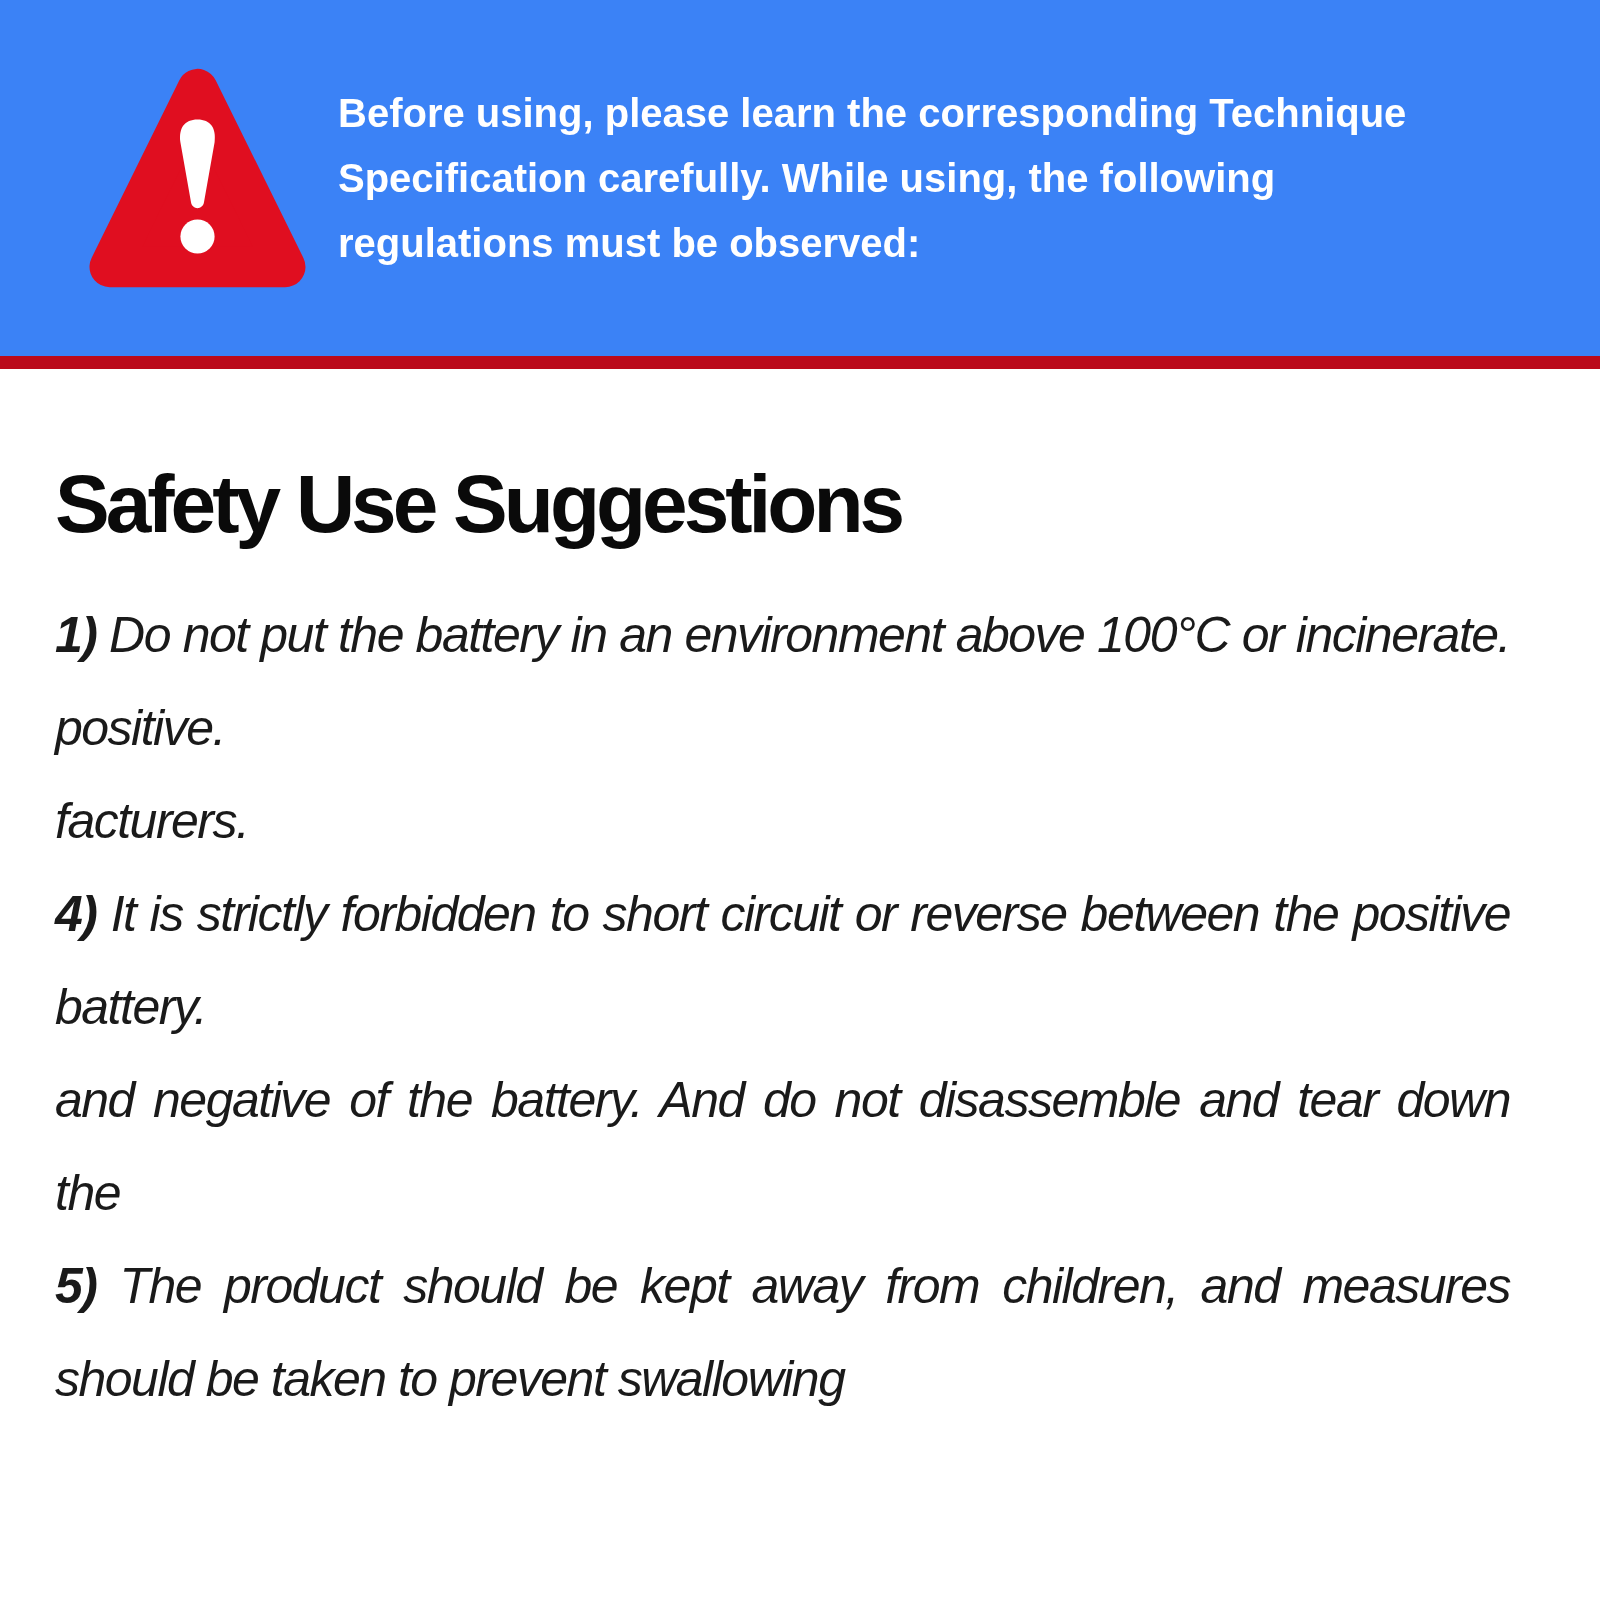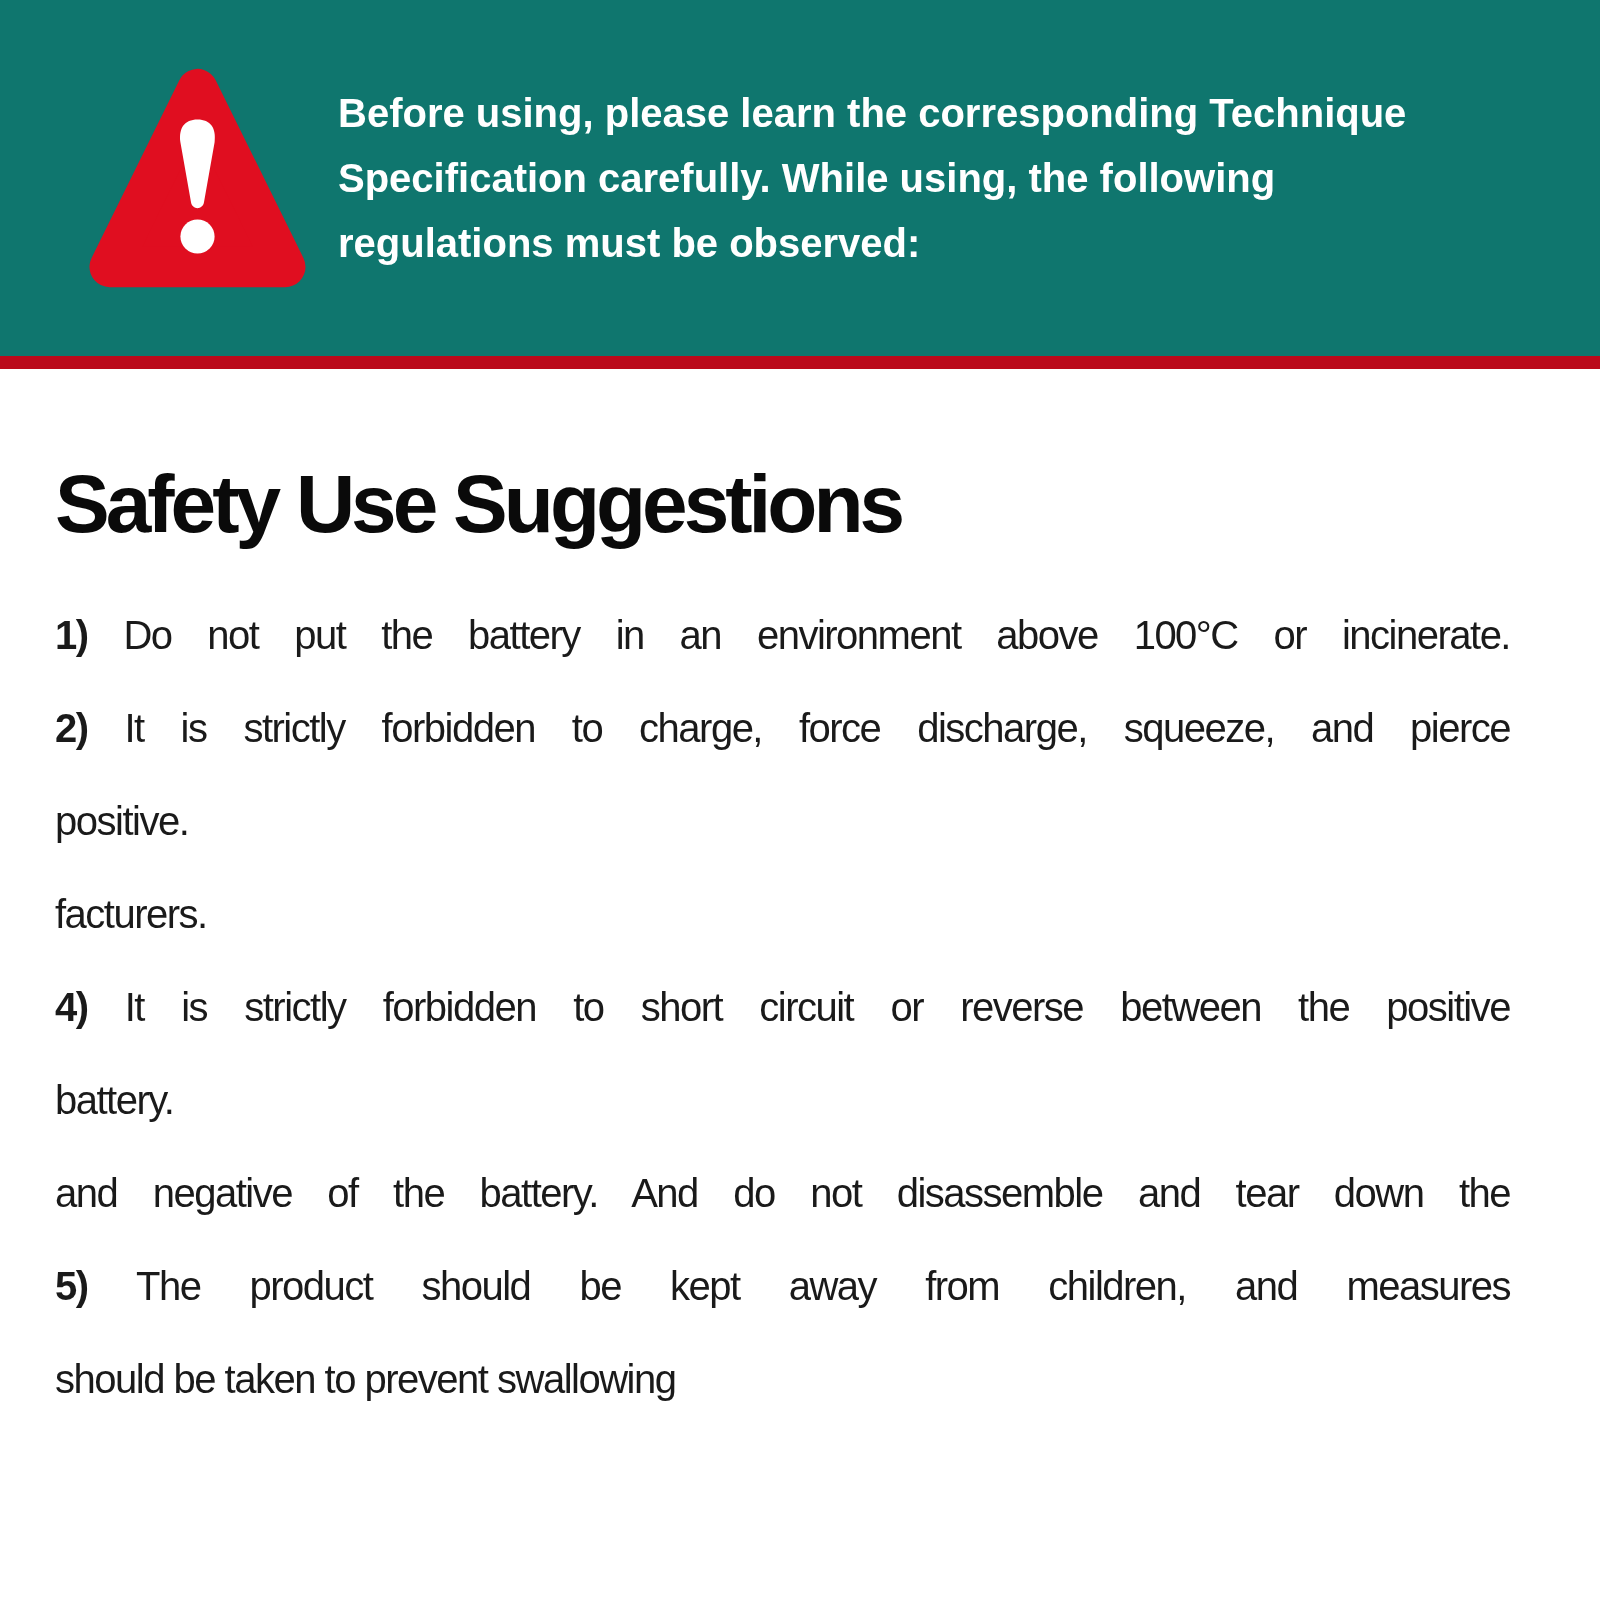--- a/index.html
+++ b/index.html
@@ -10,21 +10,21 @@
     background: #ffffff;
     overflow: hidden;
     font-family: "Liberation Sans", sans-serif;
   }
 
   
   .banner {
     box-sizing: border-box;
     width: 1600px;
     height: 356px;
-    background: #0f766e;
+    background: #3b82f6;
     display: flex;
     align-items: center;
     padding-left: 85px;
     padding-right: 40px;
   }
   .tri-wrap {
     flex: 0 0 auto;
     width: 225px;
     height: 240px;
     margin-right: 28px;
@@ -59,24 +59,25 @@
     font-weight: 700;
     letter-spacing: -4px;
     line-height: 1.05;
     white-space: nowrap;
   }
   .lines {
     margin-top: 42px;
     color: #1a1a1a;
   }
   .line {
-    font-size: 40px;
+    font-size: 50px;
     letter-spacing: -1.5px;
     line-height: 93px;
     white-space: normal;
+    font-style: italic;
   }
   .line .num { font-weight: 700; }
   .line.just {
     text-align: justify;
     text-align-last: justify;
   }
 </style>
 </head>
 <body>
 
@@ -99,21 +100,20 @@
 
   <div class="red-divider"></div>
 
   <main class="content">
     <h1 class="main-title">Safety Use Suggestions</h1>
 
     <div class="lines">
 
       <div class="line just"><span class="num">1)</span> <span>Do not put the battery in an environment above 100°C or incinerate.</span></div>
 
-      <div class="line just"><span class="num">2)</span> <span>It is strictly forbidden to charge, force discharge, squeeze, and pierce</span></div>
 
       <div class="line"><span class="num"></span> <span>positive.</span></div>
 
 
       <div class="line"><span class="num"></span> <span>facturers.</span></div>
 
       <div class="line just"><span class="num">4)</span> <span>It is strictly forbidden to short circuit or reverse between the positive</span></div>
 
       <div class="line"><span class="num"></span> <span>battery.</span></div>
 

